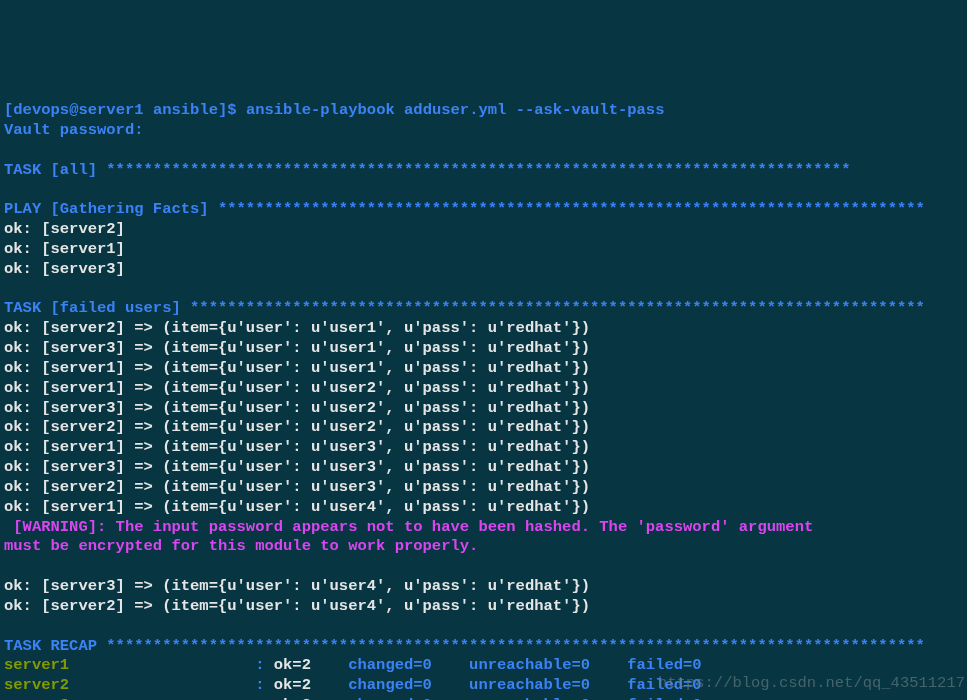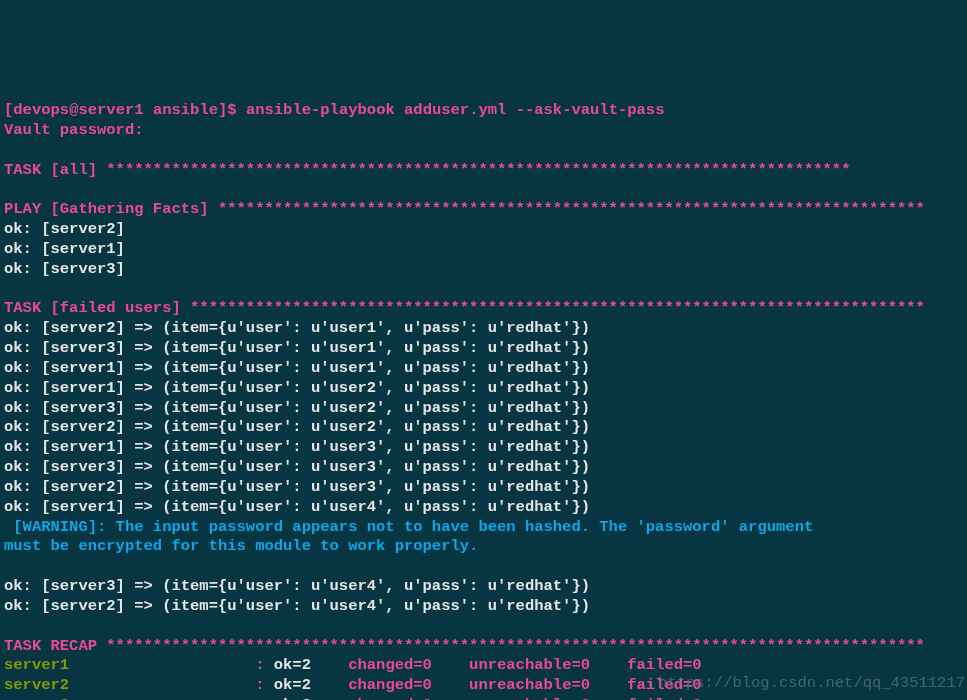--- a/index.html
+++ b/index.html
@@ -9,24 +9,24 @@
     height: 700px;
     background: #073642;
     font-family: "Courier New", monospace;
     font-size: 15.5px;
     font-weight: bold;
     line-height: 1.28;
     overflow: hidden;
     white-space: pre;
   }
   .term { padding: 2px 4px; }
-  .dim  { color: #ec4899; text-align: right; }      
+  .dim  { color: #3b82f6; text-align: right; }      
   .ok   { color: #e5e5e5; }      
   .green{ color: #859900; }      
-  .warn { color: #0ea5e9; }      
+  .warn { color: #d946ef; }      
   .mark { color: #657b83; opacity: .65; font-weight: normal; }
   .watermark {
     position: absolute;
     bottom: 6px;
     right: 2px;
     font-weight: normal;
     text-align: right;
   }
 </style>
 </head>

